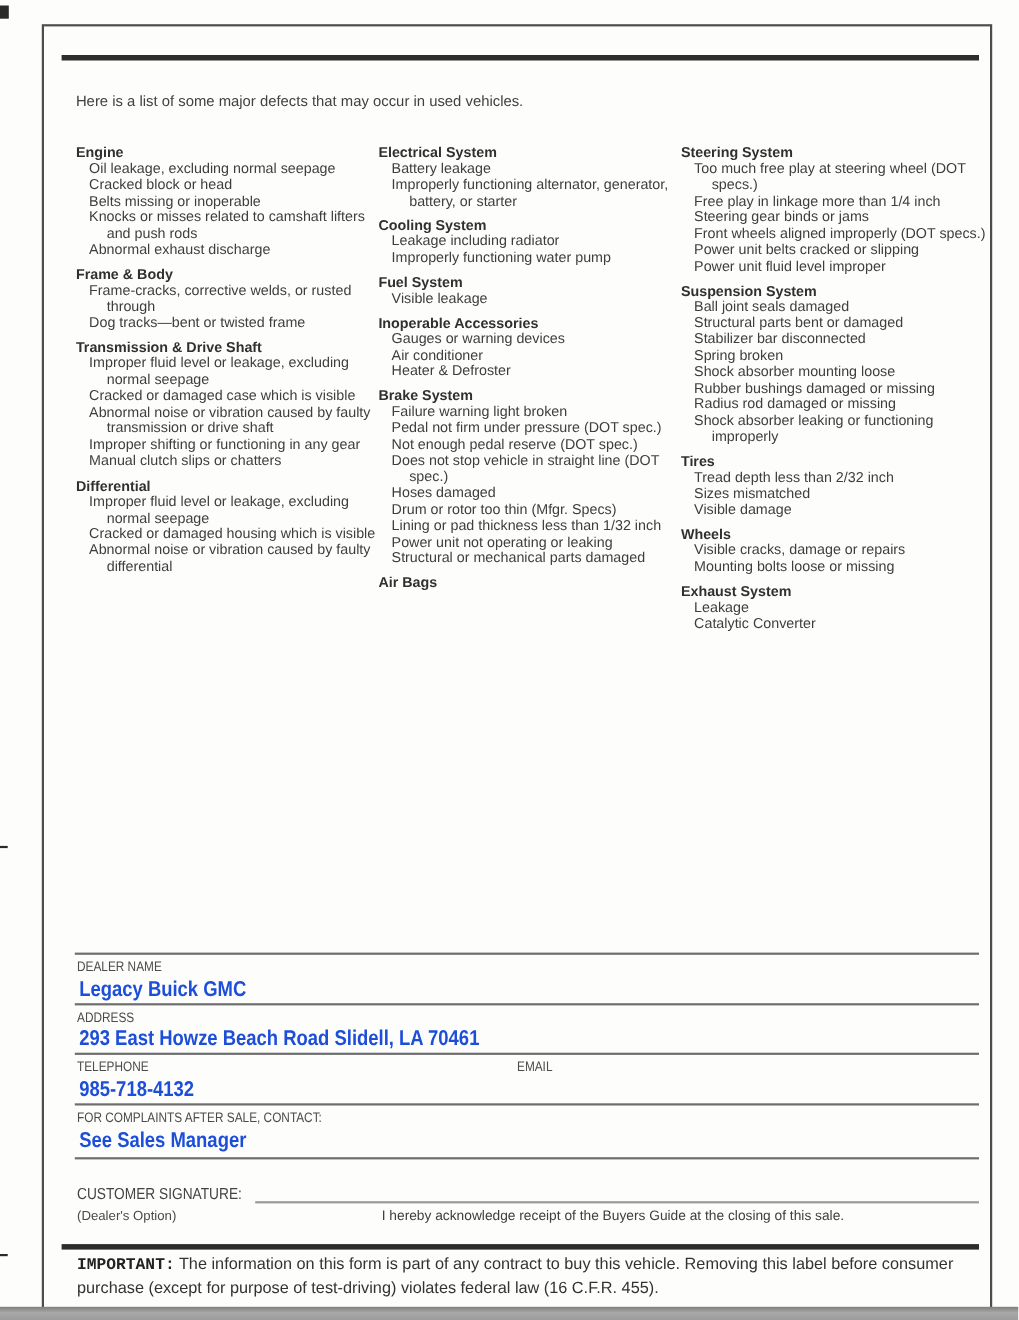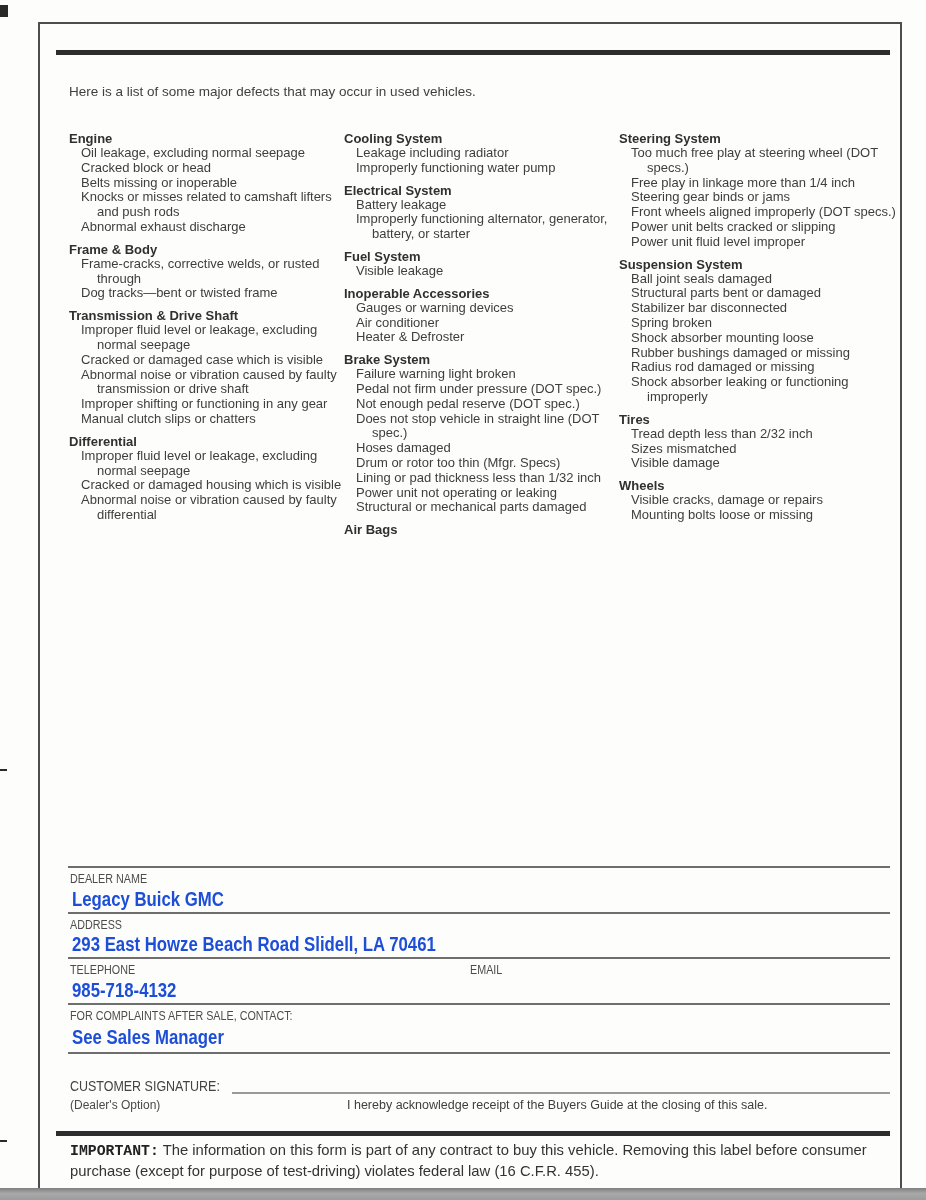--- a/index.html
+++ b/index.html
@@ -98,28 +98,28 @@
       </div>
       <div class="section">
         <div class="sec-title">Differential</div>
         <div class="item">Improper fluid level or leakage, excluding normal seepage</div>
         <div class="item">Cracked or damaged housing which is visible</div>
         <div class="item">Abnormal noise or vibration caused by faulty differential</div>
       </div>
     </div>
   <div class="col" style="left:344px;">
       <div class="section">
+        <div class="sec-title">Electrical System</div>
+        <div class="item">Battery leakage</div>
+        <div class="item">Improperly functioning alternator, generator, battery, or starter</div>
+      </div>
+      <div class="section">
         <div class="sec-title">Cooling System</div>
         <div class="item">Leakage including radiator</div>
         <div class="item">Improperly functioning water pump</div>
-      </div>
-      <div class="section">
-        <div class="sec-title">Electrical System</div>
-        <div class="item">Battery leakage</div>
-        <div class="item">Improperly functioning alternator, generator, battery, or starter</div>
       </div>
       <div class="section">
         <div class="sec-title">Fuel System</div>
         <div class="item">Visible leakage</div>
       </div>
       <div class="section">
         <div class="sec-title">Inoperable Accessories</div>
         <div class="item">Gauges or warning devices</div>
         <div class="item">Air conditioner</div>
         <div class="item">Heater &amp; Defroster</div>
@@ -165,20 +165,25 @@
         <div class="sec-title">Tires</div>
         <div class="item">Tread depth less than 2/32 inch</div>
         <div class="item">Sizes mismatched</div>
         <div class="item">Visible damage</div>
       </div>
       <div class="section">
         <div class="sec-title">Wheels</div>
         <div class="item">Visible cracks, damage or repairs</div>
         <div class="item">Mounting bolts loose or missing</div>
       </div>
+      <div class="section">
+        <div class="sec-title">Exhaust System</div>
+        <div class="item">Leakage</div>
+        <div class="item">Catalytic Converter</div>
+      </div>
     </div>
 
   <div class="form-line" style="top:866px;"></div>
   <div class="form-label" style="left:70px;top:872px;"><span>DEALER NAME</span></div>
   <div class="form-value" style="left:72px;top:888px;"><span>Legacy Buick GMC</span></div>
 
   <div class="form-line" style="top:912px;"></div>
   <div class="form-label" style="left:70px;top:918px;"><span>ADDRESS</span></div>
   <div class="form-value" style="left:72px;top:933px;"><span>293 East Howze Beach Road Slidell, LA 70461</span></div>
 

